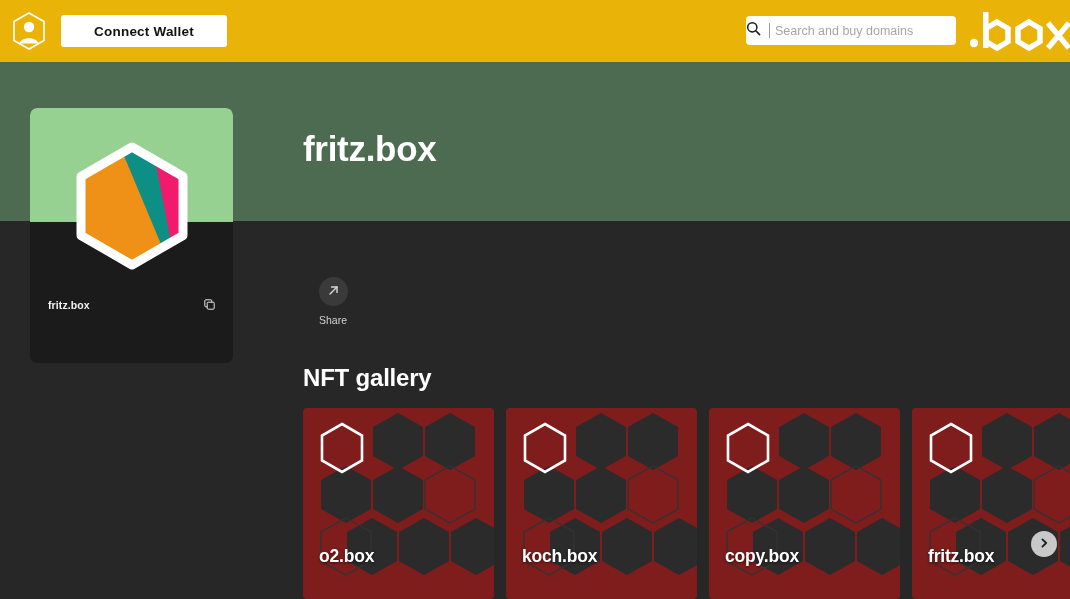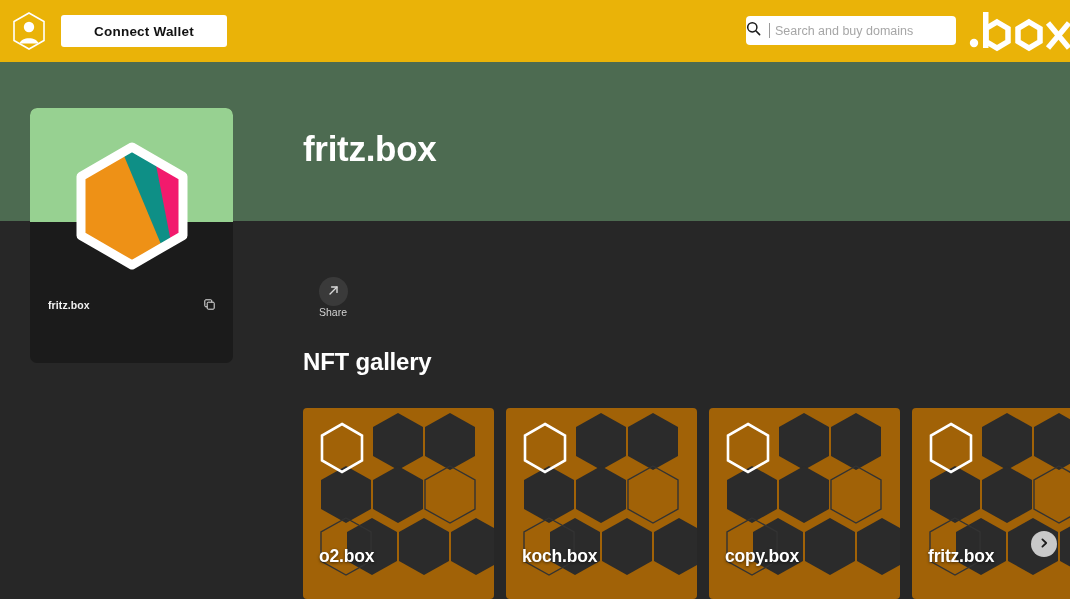--- a/index.html
+++ b/index.html
@@ -169,30 +169,30 @@
     height: 29px;
     border-radius: 50%;
     background: #3a3a3a;
     margin: 0 auto;
     display: flex;
     align-items: center;
     justify-content: center;
     cursor: pointer;
   }
   .share-label {
-    margin-top: 0;
+    margin-top: 8px;
     font-size: 10.5px;
     color: #d2d2d2;
     text-align: center;
   }
 
   .section-title {
     position: absolute;
     left: 303px;
-    top: 348px;
+    top: 364px;
     font-size: 24px;
     font-weight: bold;
     letter-spacing: -0.2px;
     color: #ffffff;
   }
 
   
   .gallery {
     position: absolute;
     left: 303px;
@@ -200,21 +200,21 @@
     width: 767px;
     height: 191px;
     display: flex;
     gap: 12px;
     overflow: hidden;
   }
   .nft-card {
     position: relative;
     flex: 0 0 191px;
     height: 191px;
-    background: #a16207;
+    background: #7f1d1d;
     border-radius: 4px;
     overflow: hidden;
     text-decoration: underline;
   }
   .hex-pattern {
     position: absolute;
     inset: 0;
     width: 191px;
     height: 191px;
   }

